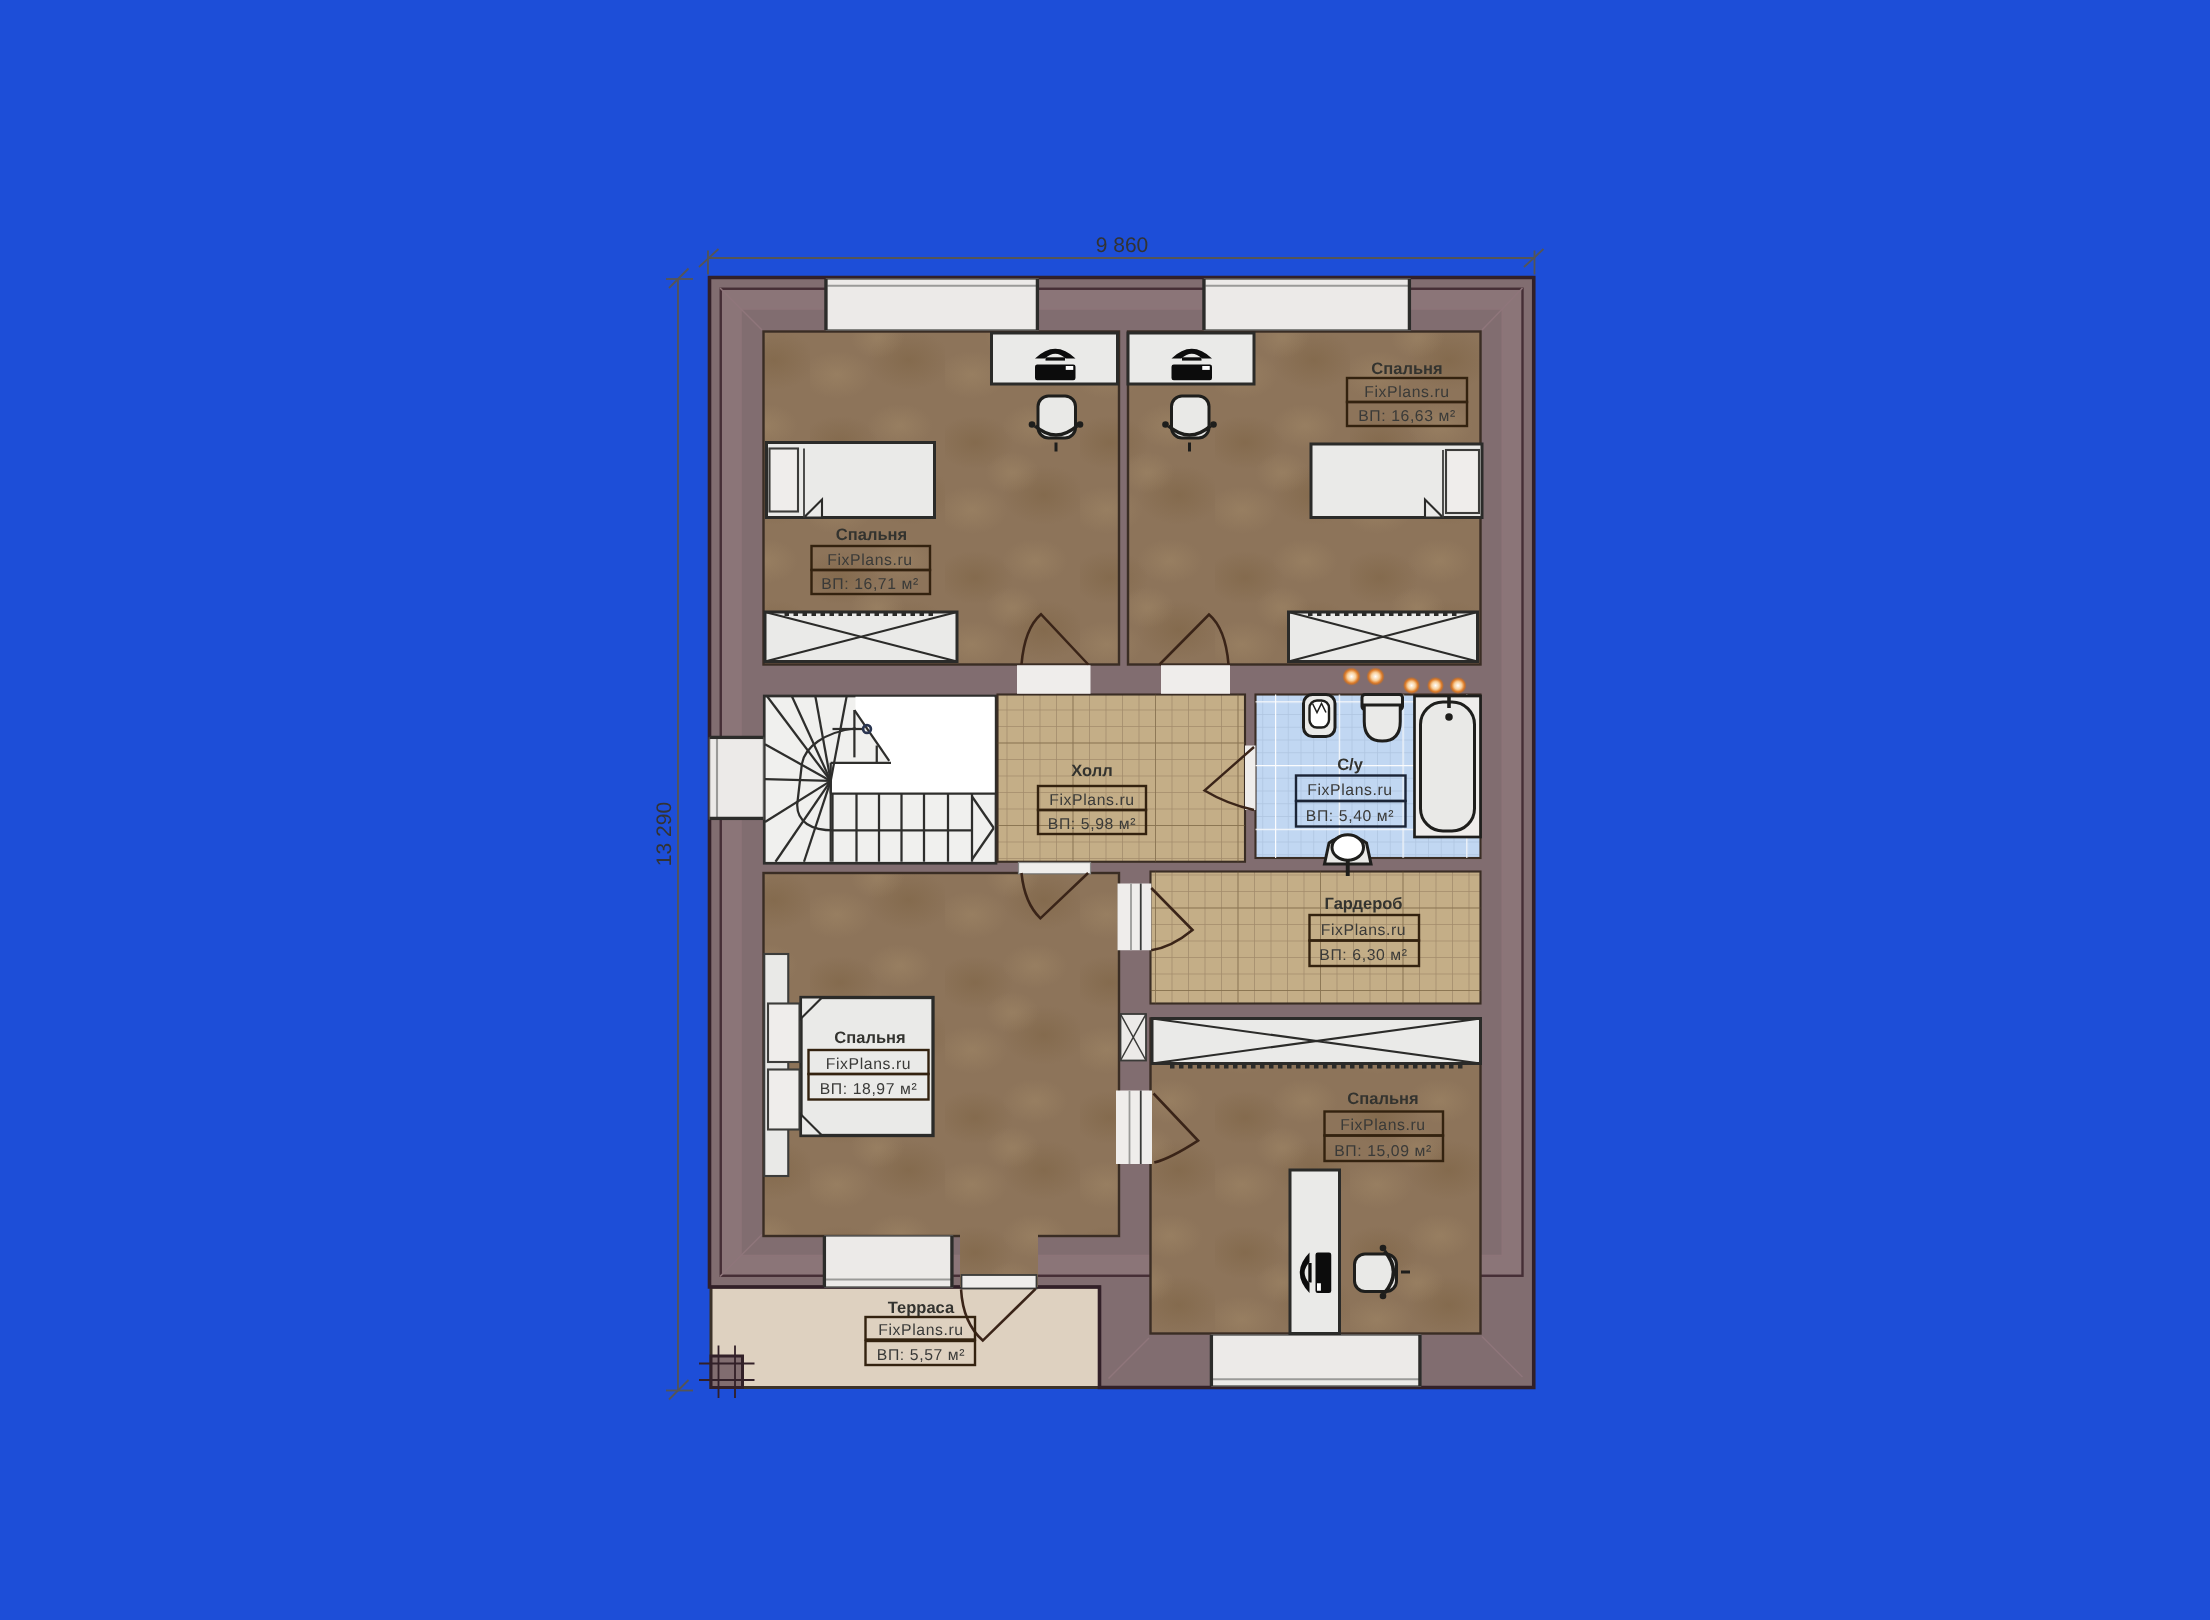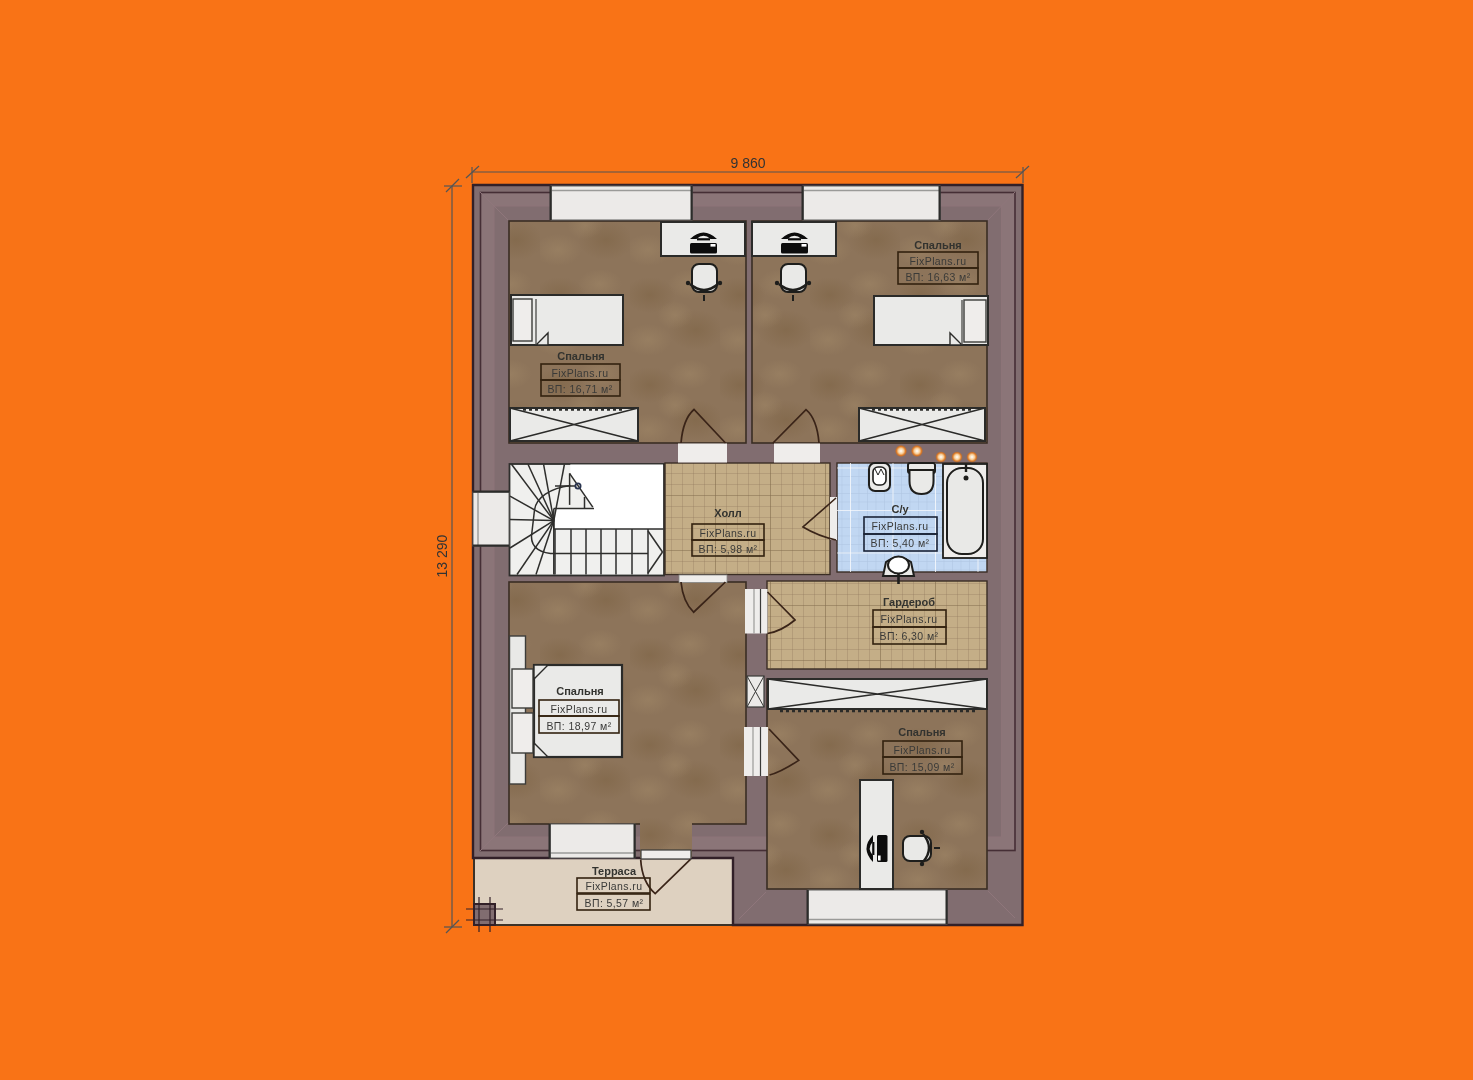--- a/index.html
+++ b/index.html
@@ -1,16 +1,16 @@
 <!DOCTYPE html>
 <html><head>
 <meta charset="utf-8">
 <style>
 html,body{margin:0;padding:0;background:#ffffff;}
-#page{width:1473px;height:1080px;position:relative;overflow:hidden;background:#f97316;
+#page{width:1473px;height:1080px;position:relative;overflow:hidden;background:#1d4ed8;
 font-family:"Liberation Sans", sans-serif;}
 svg{position:absolute;left:0;top:0;}
 text{font-family:"Liberation Sans", sans-serif;}
 </style>
 </head>
 <body>
 <div id="page">
 <svg width="1473" height="1080" viewBox="0 0 1473 1080">
 <defs>
 

